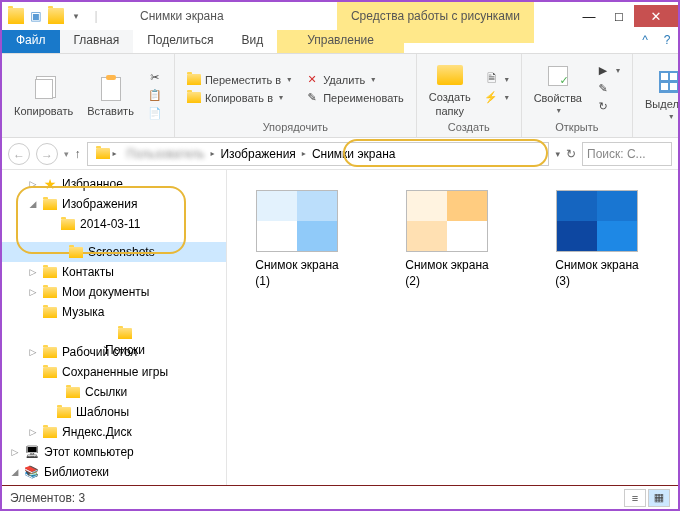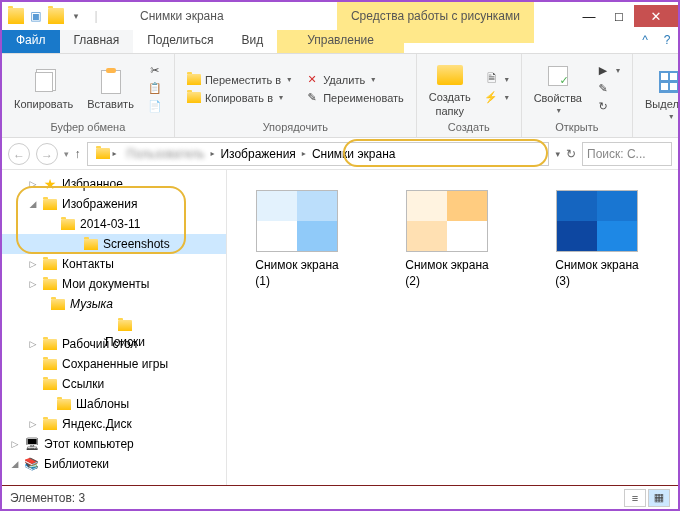--- a/index.html
+++ b/index.html
@@ -134,21 +134,20 @@
             <span class="ic">✂</span>
           </div>
         <div class="smbtn">
             <span class="ic">📋</span>
           </div>
         <div class="smbtn">
             <span class="ic">📄</span>
           </div>
       </div>
     </div>
-    <div class="label">Буфер обмена</div>
   </div>
 
   <div class="rgroup">
     <div class="body">
       <div class="vstack">
         <div class="smbtn">
             <span class="ic">
               <span class="ic-folder"></span>
             </span>
             <span>Переместить в</span>
@@ -288,42 +287,42 @@
         </span>
         <span>Изображения</span>
       </div>
       <div class="node" style="padding-left: 44px;">
         <span class="arrow"></span>
         <span class="foldic">
           <span class="ic-folder"></span>
         </span>
         <span>2014-03-11</span>
       </div>
-      <div class="node selected" style="padding-left: 67px;">
+      <div class="node selected" style="padding-left: 52px; margin-top: 8px;">
         <span class="arrow"></span>
         <span class="foldic">
           <span class="ic-folder"></span>
         </span>
         <span>Screenshots</span>
       </div>
       <div class="node" style="padding-left: 26px;">
         <span class="arrow">▷</span>
         <span class="foldic">
           <span class="ic-folder"></span>
         </span>
         <span>Контакты</span>
       </div>
       <div class="node" style="padding-left: 26px;">
         <span class="arrow">▷</span>
         <span class="foldic">
           <span class="ic-folder"></span>
         </span>
         <span>Мои документы</span>
       </div>
-      <div class="node" style="padding-left: 34px; font-style: italic;">
+      <div class="node" style="padding-left: 26px;">
         <span class="arrow"></span>
         <span class="foldic">
           <span class="ic-folder"></span>
         </span>
         <span>Музыка</span>
       </div>
       <div class="node" style="padding-left: 26px; flex-direction: column;">
         <span class="arrow"></span>
         <span class="foldic">
           <span class="ic-folder"></span>
@@ -337,21 +336,21 @@
         </span>
         <span>Рабочий стол</span>
       </div>
       <div class="node" style="padding-left: 26px;">
         <span class="arrow"></span>
         <span class="foldic">
           <span class="ic-folder"></span>
         </span>
         <span>Сохраненные игры</span>
       </div>
-      <div class="node" style="padding-left: 26px;">
+      <div class="node" style="padding-left: 26px; margin-left: 23px;">
         <span class="arrow"></span>
         <span class="foldic">
           <span class="ic-folder"></span>
         </span>
         <span>Ссылки</span>
       </div>
       <div class="node" style="padding-left: 26px; margin-left: 14px;">
         <span class="arrow"></span>
         <span class="foldic">
           <span class="ic-folder"></span>

